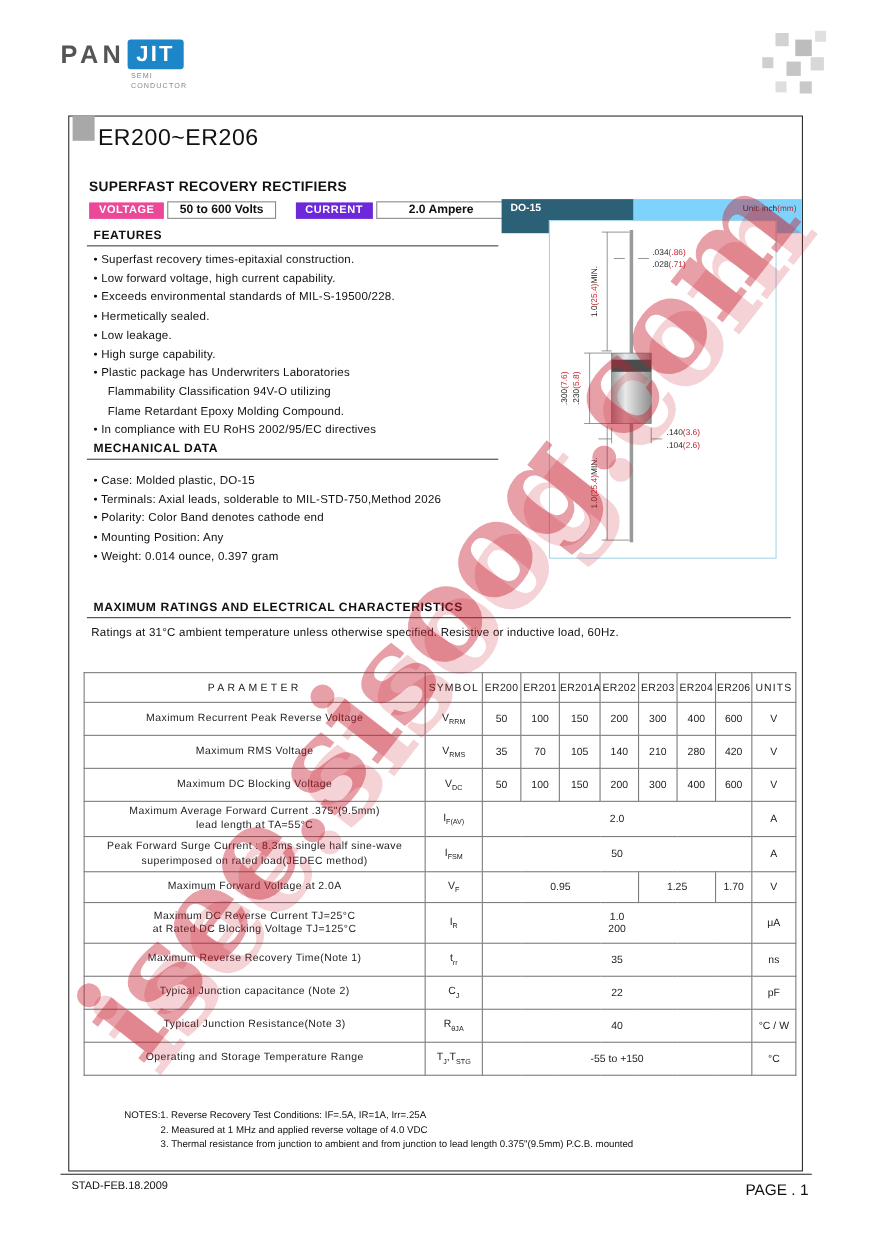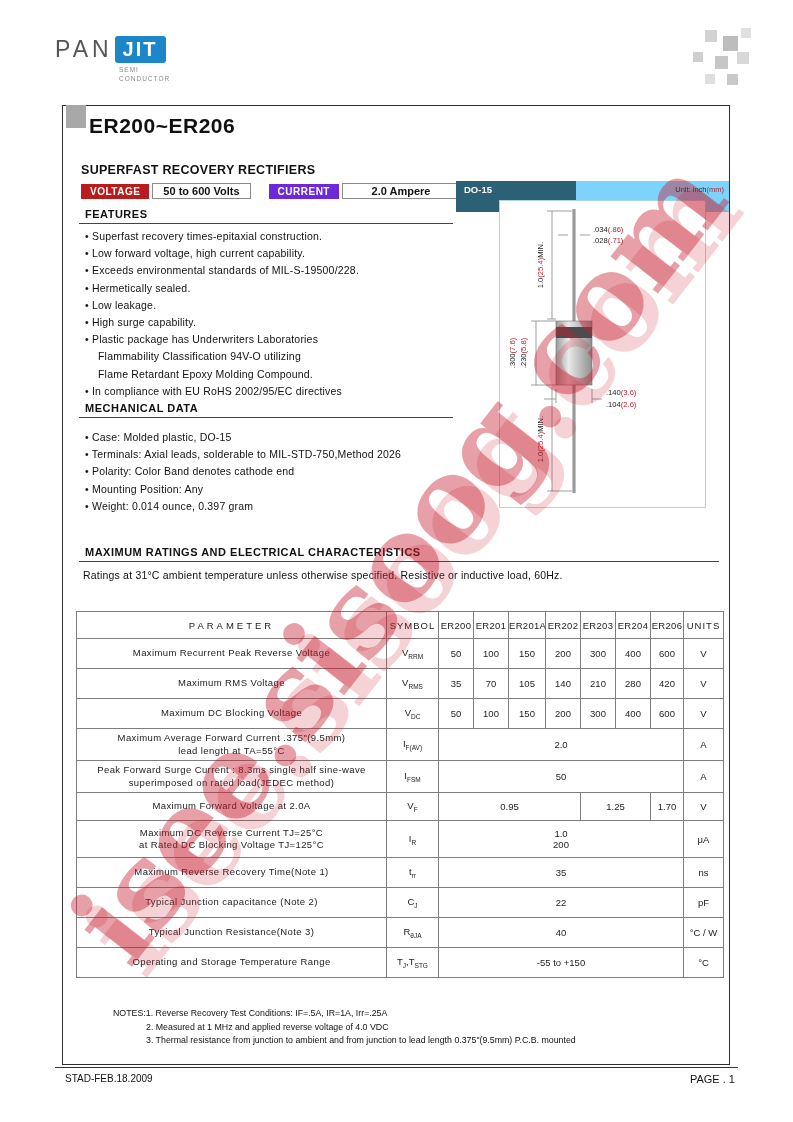--- a/index.html
+++ b/index.html
@@ -8,38 +8,38 @@
 
   
   .wm{position:absolute;left:50%;top:50%;z-index:40;pointer-events:none;white-space:nowrap;
       font-family:"DejaVu Serif",serif;font-weight:bold;font-size:116px;letter-spacing:-3px;}
   .wm1{transform:translate(-50%,-50%) rotate(-52deg);color:rgba(198,28,45,0.42);}
   .wm2{transform:translate(-50%,-50%) translate(15px,11px) rotate(-52deg);color:rgba(198,28,45,0.20);}
 
   
   .logo{position:absolute;left:55px;top:36px;}
   .logo-row{display:flex;align-items:center;}
-  .pan{font-size:23px;font-weight:normal;color:#555;letter-spacing:4px;}
+  .pan{font-size:23px;font-weight:bold;color:#555;letter-spacing:4px;}
   .jit{background:#1d86c8;color:#fff;font-weight:bold;font-size:20px;padding:2px 8px;
        border-radius:3px;letter-spacing:2px;margin-left:2px;}
   .logo-sub{margin-left:64px;margin-top:2px;font-size:6.5px;color:#8a8a8a;
             letter-spacing:1px;line-height:9px;}
   .decor{position:absolute;left:693px;top:28px;width:62px;height:60px;}
   .decor span{position:absolute;display:block;}
 
   
   .mainbox{position:absolute;left:62px;top:105px;width:666px;height:958px;
            border:1.2px solid #2e2e2e;}
   .corner-tab{position:absolute;left:3px;top:-1px;width:20px;height:23px;background:#a8a8a8;}
-  .title{position:absolute;left:26px;top:8px;font-size:21px;font-weight:bold;letter-spacing:.5px;}
+  .title{position:absolute;left:26px;top:8px;font-size:21px;font-weight:normal;letter-spacing:.5px;}
   .subtitle{position:absolute;left:18px;top:57px;font-size:12.5px;font-weight:bold;letter-spacing:.3px;text-align:center;}
 
   .badges{position:absolute;left:18px;top:76px;display:flex;align-items:center;height:18px;}
   .badge{color:#fff;font-size:10px;font-weight:bold;padding:2px 9px;letter-spacing:.5px;}
-  .badge.voltage{background:#b91c1c;}
+  .badge.voltage{background:#ec4899;}
   .badge.current{background:#6d28d9;margin-left:18px;}
   .badge-val{border:1px solid #8a8a8a;font-size:11px;font-weight:bold;padding:1px 10px;
              margin-left:3px;min-width:70px;text-align:center;}
 
   
   .pkgbar{position:absolute;left:393px;top:75px;width:273px;height:31px;display:flex;}
   .pkgbar .dark{width:112px;background:#2b6076;color:#fff;font-size:9.5px;font-weight:bold;
                 line-height:17px;padding-left:8px;}
   .pkgbar .light{flex:1;background:#7dd3fc;text-align:right;font-size:7.5px;line-height:17px;
                  padding-right:5px;color:#222;}
@@ -76,21 +76,21 @@
   td.sym sub{font-size:6.5px;}
   td.unit{font-size:9.5px;}
   tr.r30{height:30px;} tr.r32{height:32px;} tr.r28{height:28px;} tr.r37{height:37px;}
   td .two{line-height:11.5px;}
 
   
   .notes{position:absolute;left:50px;top:901px;font-size:8.8px;line-height:13.5px;color:#111;}
   .notes .nI{padding-left:33px;}
   .footline{position:absolute;left:55px;top:1067px;width:683px;border-top:1.2px solid #333;}
   .foot-left{position:absolute;left:65px;top:1073px;font-size:10px;color:#111;}
-  .foot-right{position:absolute;right:58px;top:1073px;font-size:11px;color:#111;}
+  .foot-right{position:absolute;right:58px;top:1073px;font-size:14px;color:#111;}
 </style>
 </head>
 <body>
 
 <div class="page">
 
   <div class="logo">
     <div class="logo-row">
       <span class="pan">PAN</span>
       <span class="jit">JIT</span>

